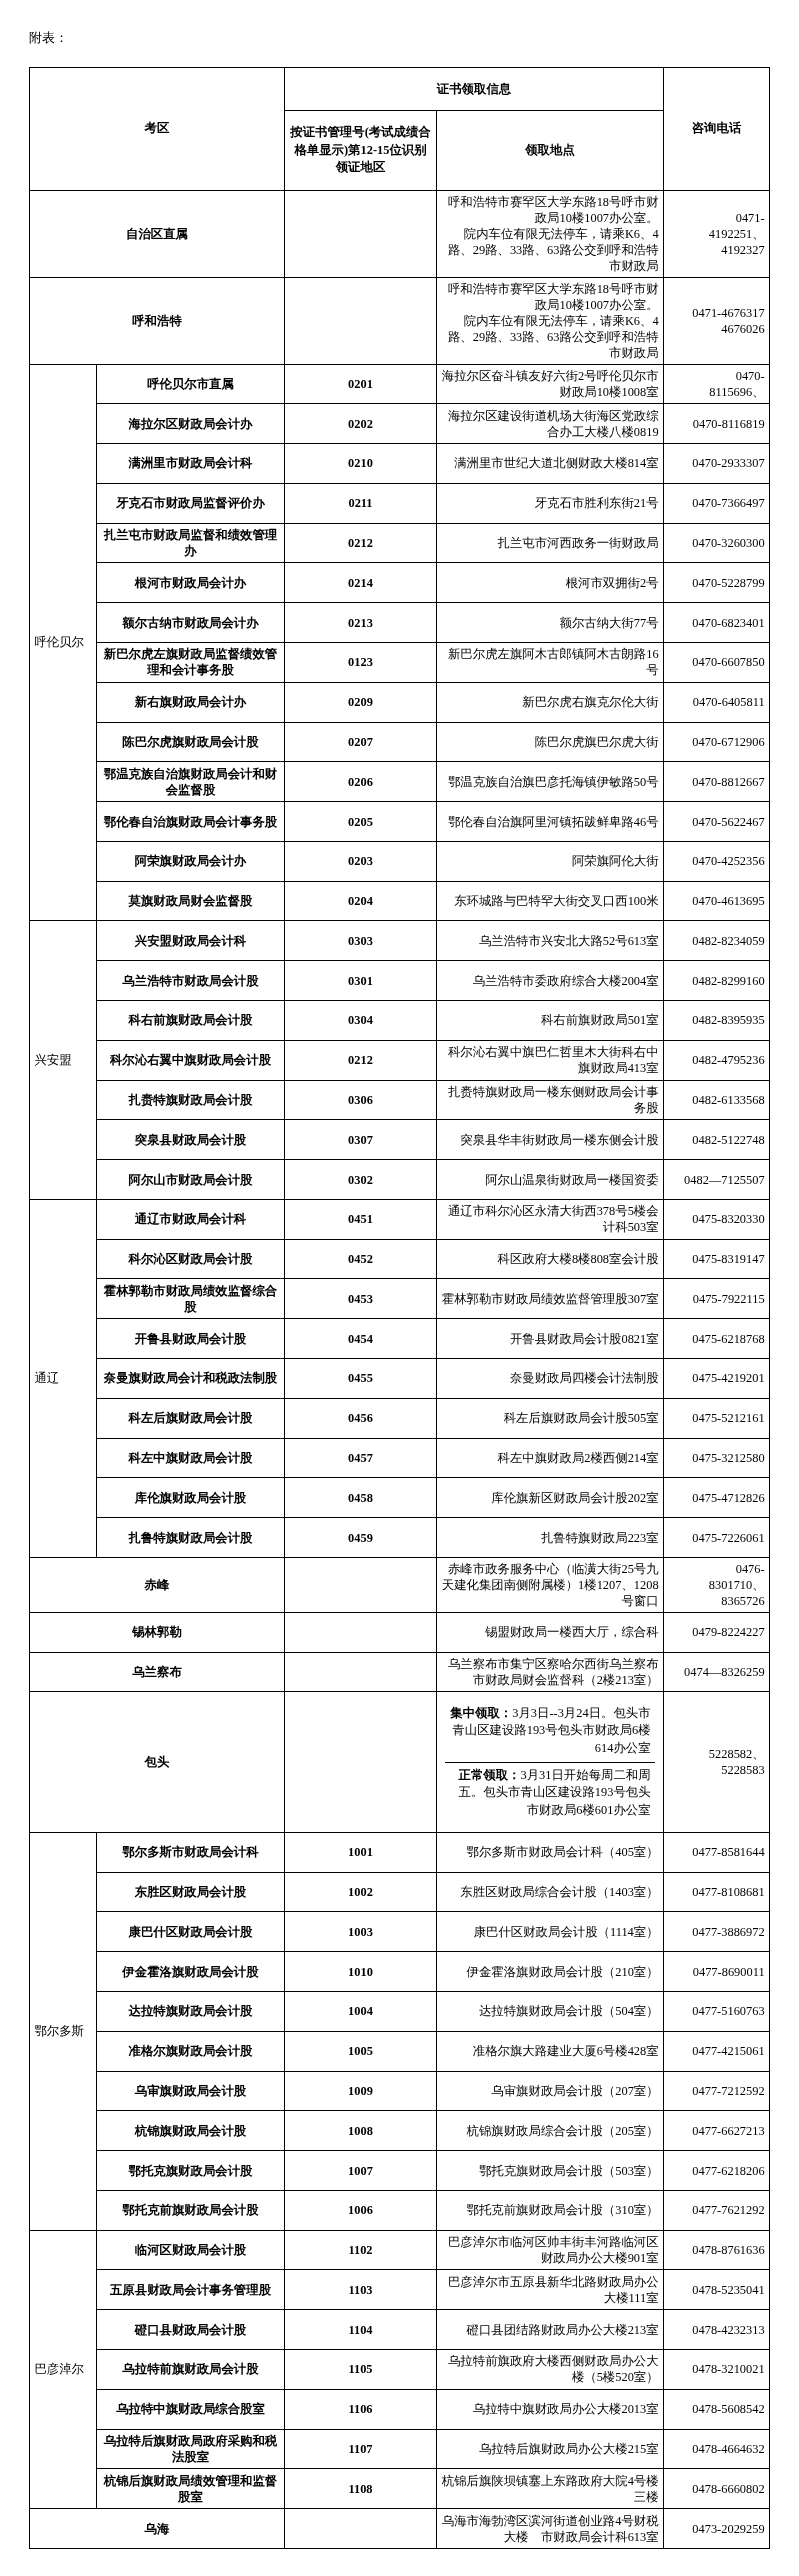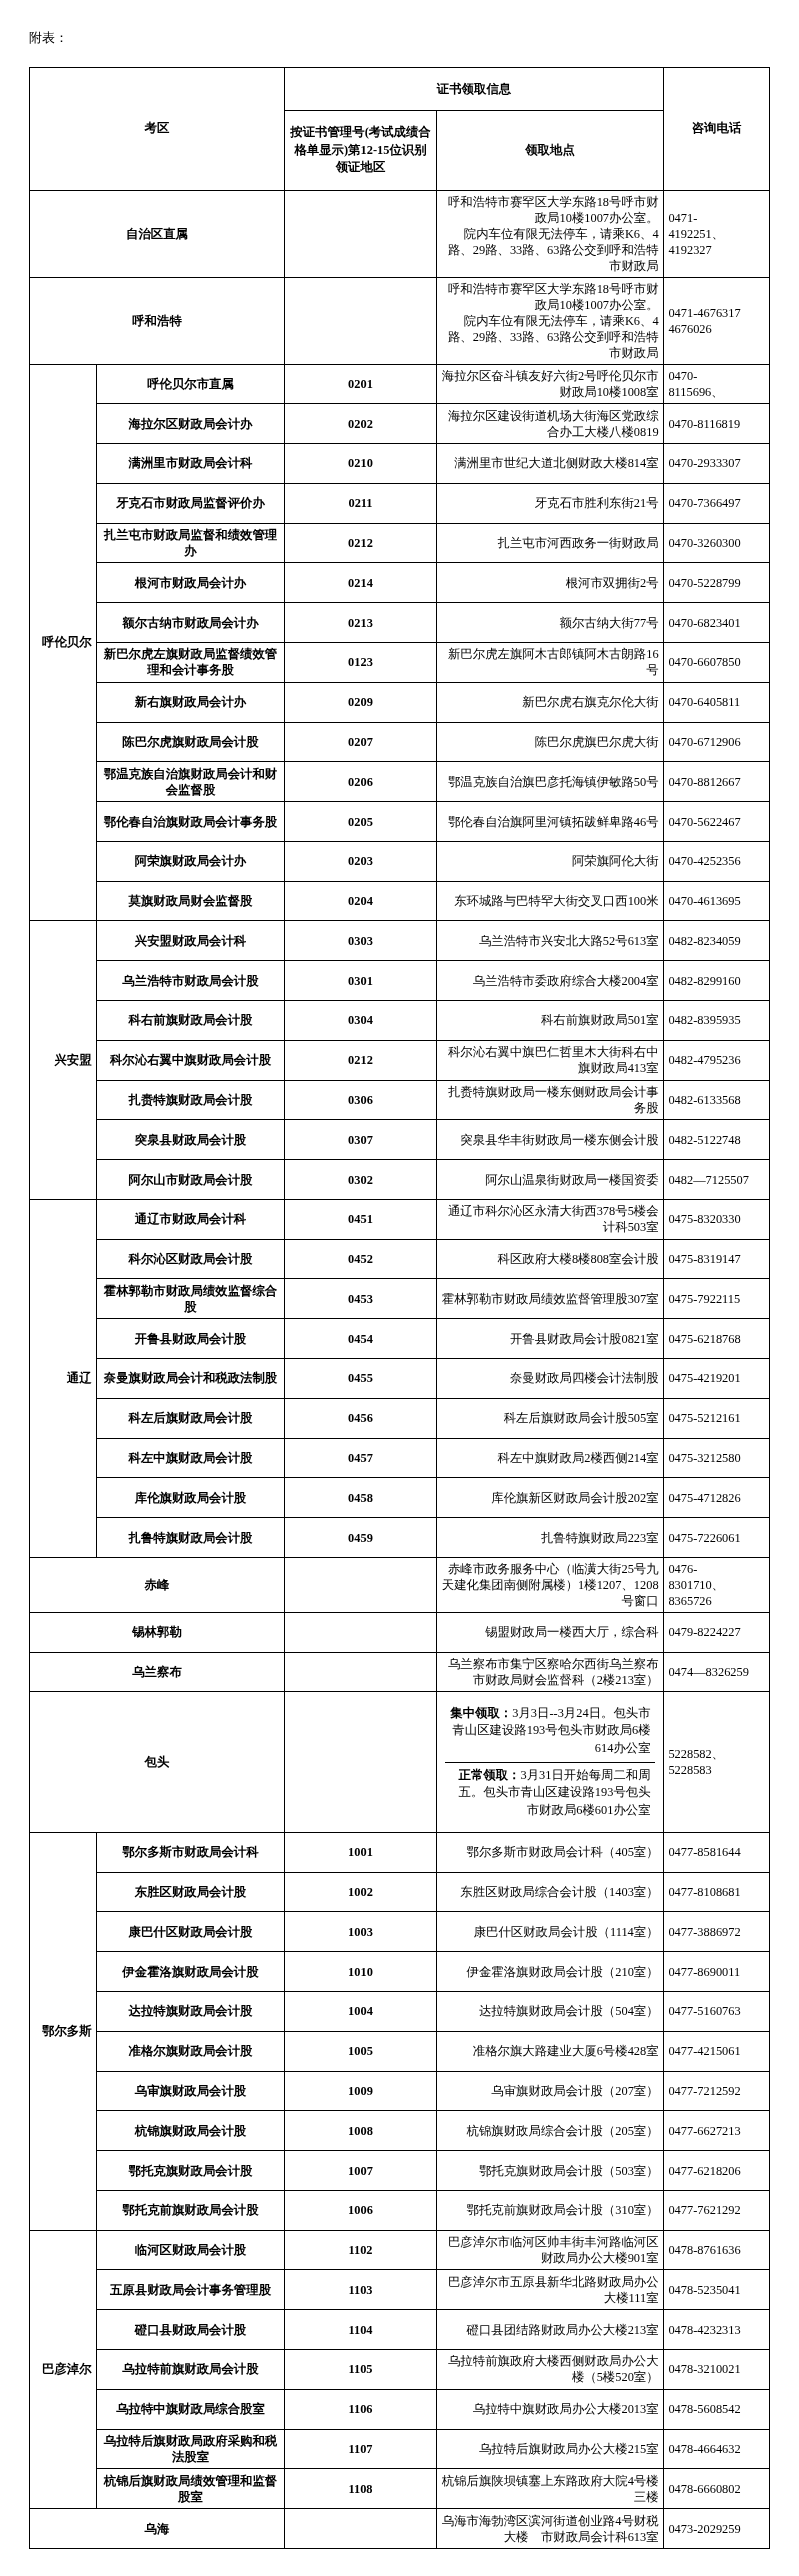--- a/index.html
+++ b/index.html
@@ -6,25 +6,25 @@
   body{width:799px;font-family:"Liberation Serif","DejaVu Serif",serif;}
   .page{padding:29px 29px 51px 29px;}
   .attach{font-size:13px;font-weight:normal;margin:0 0 20.4px 0;}
   .title{font-size:16.7px;font-weight:bold;text-align:center;margin:0 0 11.6px 0;letter-spacing:0.7px;}
   table.main{border-collapse:collapse;table-layout:fixed;width:740px;border:1.5px solid #000;}
   table.main th,table.main td{border:0.7px solid #000;}
   th{font-size:12.4px;font-weight:bold;text-align:center;padding:2.9px 4.4px;line-height:17.5px;}
   tr.hrow1 th{height:36px;}
   tr.hrow2 th{height:73px;}
   td{font-size:12.4px;line-height:16px;padding:2.9px 4.4px;vertical-align:middle;height:33px;}
-  td.group-cell{font-weight:bold;text-align:right;width:67px;}
+  td.group-cell{font-weight:normal;text-align:left;width:67px;}
   td.name-cell{font-weight:bold;text-align:center;}
   td.code-cell{font-weight:bold;text-align:center;font-family:"Liberation Serif","DejaVu Serif",serif;margin-left:8px;}
   td.addr-cell{text-align:right;white-space:pre-line;font-family:Liberation Serif, serif;}
-  td.phone-cell{text-align:left;white-space:pre-line;}
+  td.phone-cell{text-align:right;white-space:pre-line;}
   td.split-cell{padding:8px;height:auto;}
   .split-part{padding:4.4px 4.4px;line-height:17.5px;}
   .split-part.first{border-bottom:0.7px solid #000;}
   .split-label{font-weight:bold;}
 </style>
 </head>
 <body>
 
 <div class="page">
   <div class="attach">附表：</div>

